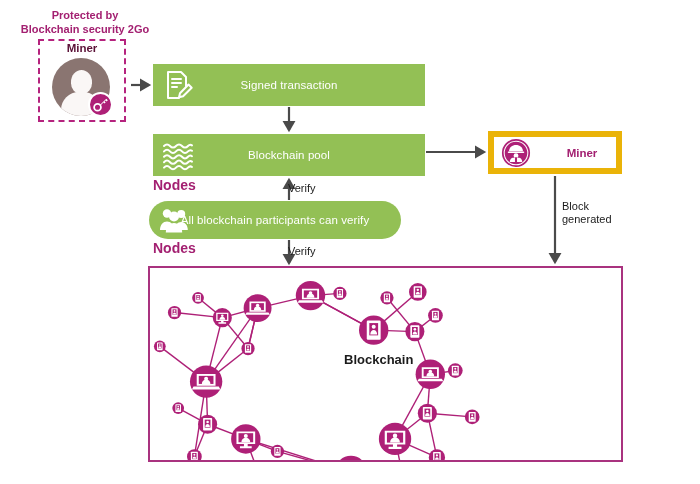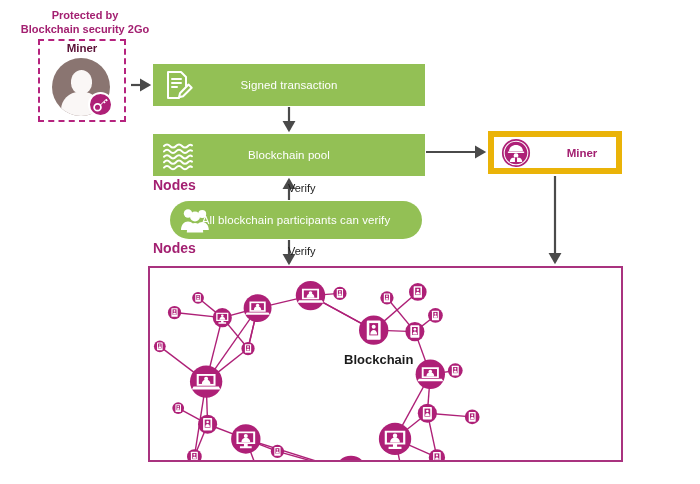--- a/index.html
+++ b/index.html
@@ -100,21 +100,21 @@
     letter-spacing: .1px;
   }
   .box-icon {
     position: absolute;
     left: 8px; top: 50%;
     transform: translateY(-50%);
     width: 34px; height: 34px;
   }
   #box-signed { left: 153px; top: 64px; width: 272px; height: 42px; padding-left: 21px; }
   #box-pool   { left: 153px; top: 134px; width: 272px; height: 42px; }
-  #box-parts  { left: 170px; top: 201px; width: 252px; height: 38px; border-radius: 19px; }
+  #box-parts  { left: 149px; top: 201px; width: 252px; height: 38px; border-radius: 19px; }
 
   .nodes-label {
     color: #A32071;
     font-size: 14px;
     font-weight: bold;
   }
   #nodes-1 { left: 153px; top: 177px; }
   #nodes-2 { left: 153px; top: 240px; }
 
   
@@ -268,20 +268,24 @@
       </g>
       <g fill="#AE2077">
         <rect x="14.9" y="20.6" width="2.2" height="5.2"></rect>
       </g>
     </svg>
     <div id="miner-label">Miner</div>
   </div>
 
   <div id="lbl-verify-1" class="abs arrow-label">Verify</div>
   <div id="lbl-verify-2" class="abs arrow-label">Verify</div>
+  <div id="lbl-block-generated" class="abs arrow-label">
+    <div>Block</div>
+    <div>generated</div>
+  </div>
 
   <div id="blockchain-box" class="abs"></div>
   <svg id="network-svg" class="abs" width="471" height="192">
     <g id="net-edges" stroke="#AE2077" stroke-width="1.4" fill="none">
         <line x1="48.045" y1="29.810000000000002" x2="72.30000000000001" y2="49.655"></line>
         <line x1="24.52499999999999" y1="44.51" x2="72.30000000000001" y2="49.655"></line>
         <line x1="9.825000000000003" y1="78.32" x2="56.129999999999995" y2="113.6"></line>
         <line x1="72.30000000000001" y1="49.655" x2="107.57999999999998" y2="40.1"></line>
         <line x1="72.30000000000001" y1="49.655" x2="56.129999999999995" y2="113.6"></line>
         <line x1="107.57999999999998" y1="40.1" x2="98.025" y2="80.52499999999999"></line>

